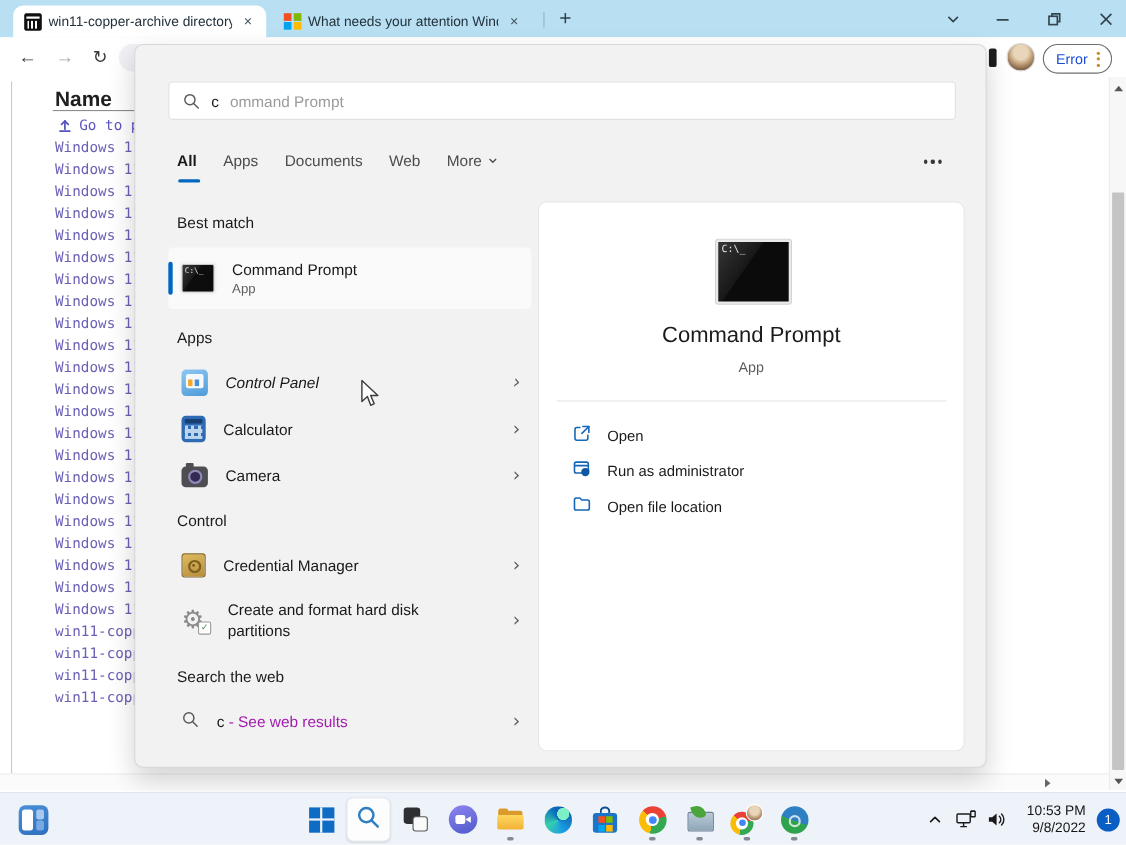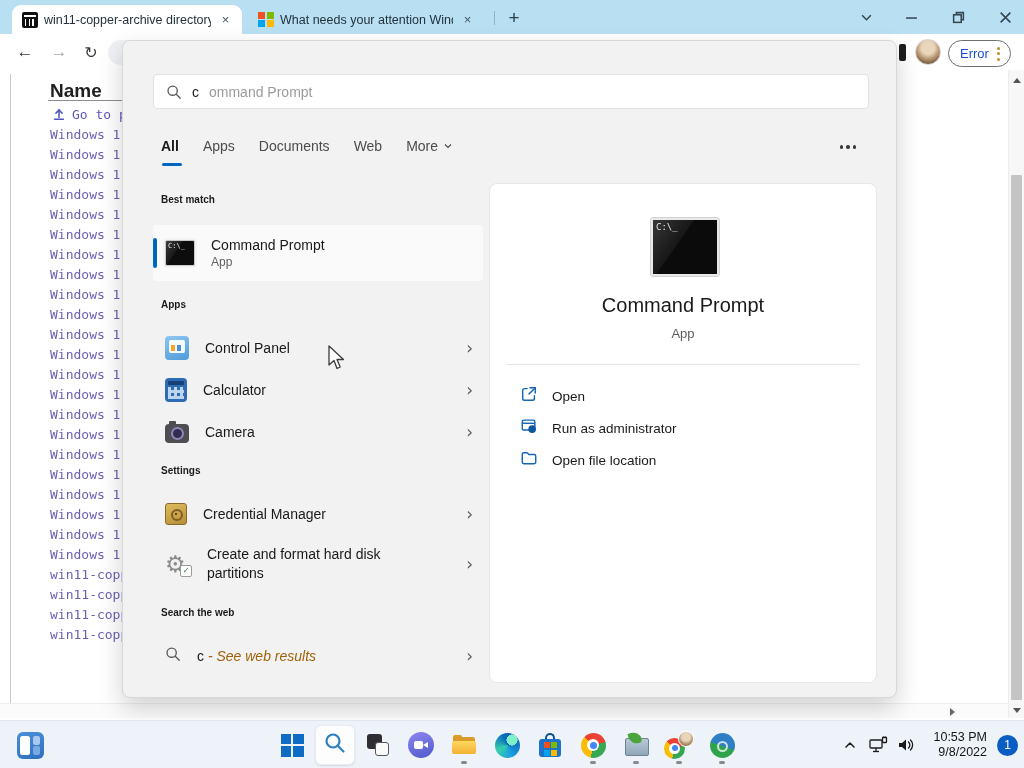--- a/index.html
+++ b/index.html
@@ -69,28 +69,28 @@
     border-radius:4px;box-sizing:border-box;display:flex;align-items:center;padding:0 12px;gap:10px;}
   .searchbox .typed{font-size:14px;color:#191919;}
   .searchbox .sugg{font-size:14px;color:#9b9b9b;}
   .filter-tabs{position:absolute;left:38px;top:97px;display:flex;gap:24px;align-items:center;}
   .ftab{position:relative;font-size:14px;color:#4c4c4c;padding-bottom:4px;display:flex;align-items:center;gap:5px;}
   .ftab.sel{color:#1a1a1a;font-weight:bold;}
   .ftab .ul{position:absolute;left:1px;bottom:-8px;width:20px;height:3px;border-radius:2px;background:#0067c0;}
   .overflow-dots{position:absolute;right:34px;top:98px;display:flex;gap:3px;padding:6px;}
   .overflow-dots i{width:3.5px;height:3.5px;border-radius:50%;background:#3a3a3a;}
 
-  .sec-header{position:absolute;left:38px;font-size:10px;font-weight:bold;color:#1b1b1b;}
+  .sec-header{position:absolute;left:38px;font-size:14px;font-weight:normal;color:#1b1b1b;}
   .result-row{position:absolute;left:30px;width:330px;display:flex;align-items:center;box-sizing:border-box;padding:0 10px 0 12px;gap:16px;border-radius:4px;}
   .result-row .r-title{font-size:14px;color:#191919;}
   .result-row .r-sub{font-size:12px;color:#5f5f5f;margin-top:2px;}
   .result-row .chev{margin-left:auto;color:#5f5f5f;font-size:17px;font-family:"DejaVu Sans",sans-serif;}
   .best-item{background:#fafafa;border-radius:4px;position:relative;}
   .accent-bar{position:absolute;left:0;top:13px;width:3.5px;height:30px;border-radius:2px;background:#0067c0;}
-  .r-title .dim{color:#a16207;font-style:italic;}
+  .r-title .dim{color:#a21caf;}
 
   
   .preview{position:absolute;left:366px;top:142px;width:388px;height:500px;background:#fff;border:1px solid #e7e7e7;
     border-radius:8px;box-sizing:border-box;}
   .pv-title{position:absolute;left:0;right:0;top:110px;text-align:center;font-size:20px;color:#1a1a1a;}
   .pv-sub{position:absolute;left:0;right:0;top:142px;text-align:center;font-size:13px;color:#5d5d5d;}
   .pv-div{position:absolute;left:16px;right:16px;top:180px;height:1px;background:#e6e6e6;}
   .pv-actions{position:absolute;left:30px;top:196px;right:20px;}
   .action-row{height:32px;display:flex;align-items:center;gap:14px;}
   .action-row .a-lbl{font-size:13.5px;color:#1a1a1a;}
@@ -336,42 +336,42 @@
       <div class="sec-header" style="top: 153px;">Best match</div>
       <div class="result-row best-item" style="top: 184px; height: 56px;">
         <span class="accent-bar"></span>
         <div class="ic ic-cmd-sm"></div>
         <div>
           <div class="r-title">Command Prompt</div>
           <div class="r-sub">App</div>
         </div>
       </div>
       <div class="sec-header" style="top: 258px;">Apps</div>
-      <div class="result-row" style="top: 286px; height: 42px;">
+      <div class="result-row" style="top: 286px; height: 42px; font-style: italic;">
         <div class="ic ic-control-panel"></div>
         <div>
           <div class="r-title">Control Panel</div>
         </div>
         <span class="chev">›</span>
       </div>
       <div class="result-row" style="top: 328px; height: 42px;">
         <div class="ic ic-calculator"></div>
         <div>
           <div class="r-title">Calculator</div>
         </div>
         <span class="chev">›</span>
       </div>
       <div class="result-row" style="top: 370px; height: 42px;">
         <div class="ic ic-camera"></div>
         <div>
           <div class="r-title">Camera</div>
         </div>
         <span class="chev">›</span>
       </div>
-      <div class="sec-header" style="top: 424px;">Settings</div>
+      <div class="sec-header" style="top: 424px;">Control</div>
       <div class="result-row" style="top: 452px; height: 42px;">
         <div class="ic ic-credential"></div>
         <div>
           <div class="r-title">Credential Manager</div>
         </div>
         <span class="chev">›</span>
       </div>
       <div class="result-row" style="top: 494px; height: 58px;">
         <div class="ic ic-gear-check"><span class="g">⚙</span><span class="c">✓</span></div>
         <div>

